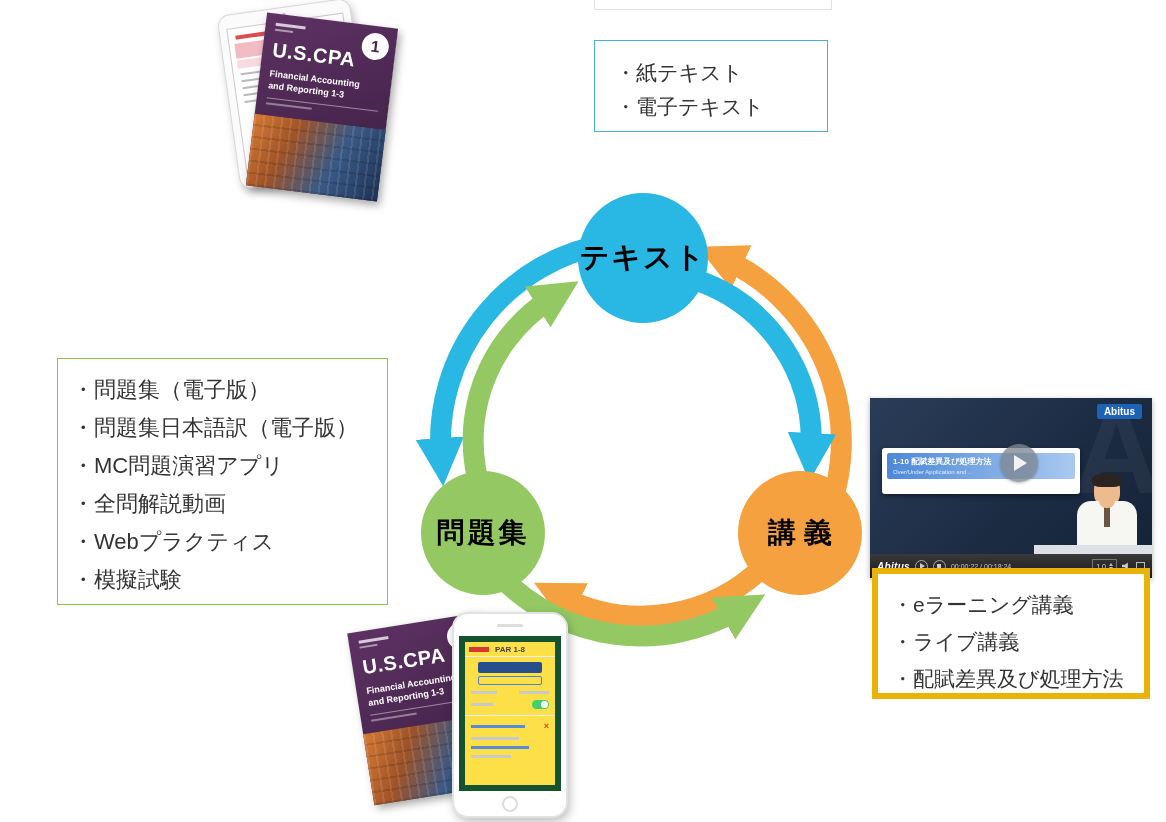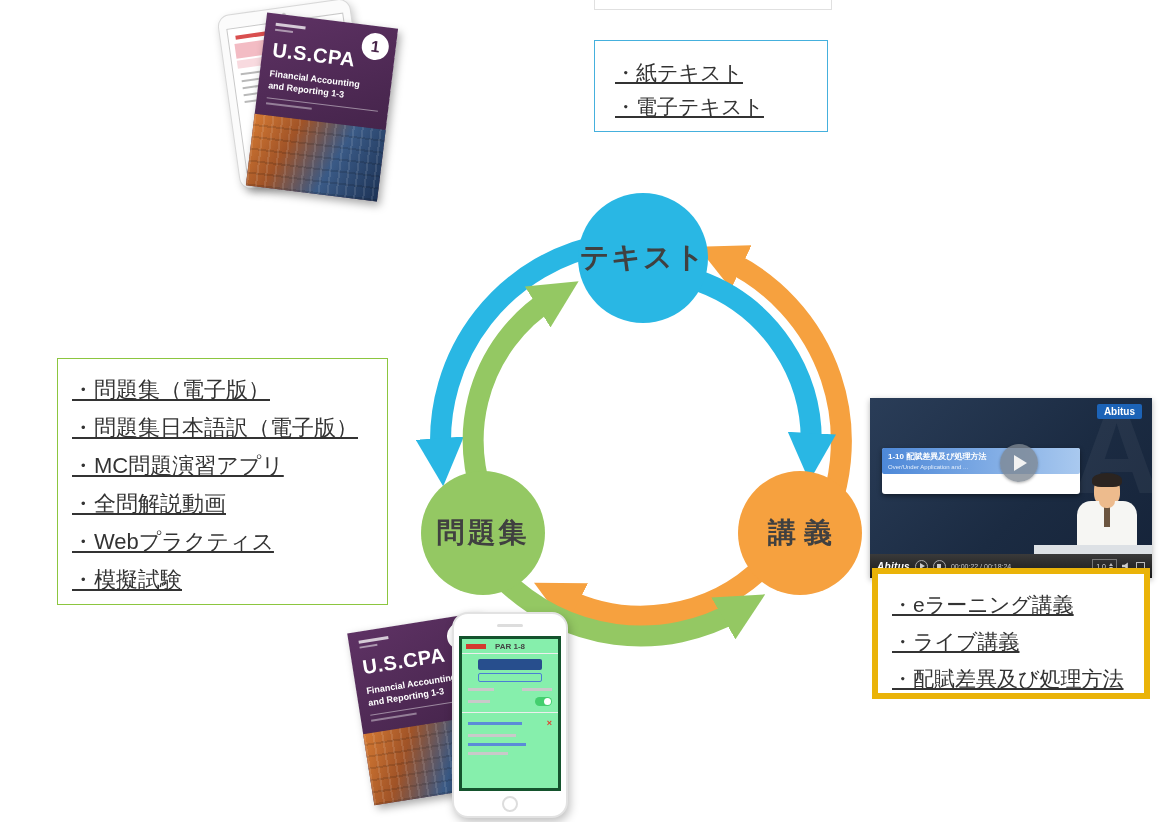--- a/index.html
+++ b/index.html
@@ -7,28 +7,28 @@
           font-family:"Liberation Sans","DejaVu Sans",sans-serif;color:#333;}
 
   
   .artifact{position:absolute;left:594px;top:-8px;width:236px;height:16px;background:#fff;border:1px solid #e0e0e0;}
 
   
   .arrows{position:absolute;left:0;top:0;z-index:1;}
 
   
   .node{position:absolute;border-radius:50%;display:flex;align-items:center;justify-content:center;
-        color:#404040;font-weight:bold;z-index:2;}
+        color:#000000;font-weight:bold;z-index:2;}
   #node-textbook{left:578px;top:193px;width:130px;height:130px;background:#29b7e4;font-size:29px;letter-spacing:2px;}
   #node-workbook{left:421px;top:471px;width:124px;height:124px;background:#94c863;font-size:28px;letter-spacing:3px;}
   #node-lecture{left:738px;top:471px;width:124px;height:124px;background:#f6a13f;font-size:28px;letter-spacing:8px;text-indent:8px;}
 
   
   .callout{position:absolute;background:#fff;z-index:3;}
-  .callout .item{white-space:nowrap;text-decoration:underline;}
+  .callout .item{white-space:nowrap;}
   #callout-textbook{left:594px;top:40px;width:234px;height:92px;border:1px solid #45b0dd;padding:15px 0 0 20px;font-size:21px;box-sizing:border-box;}
   #callout-textbook .item{line-height:34px;}
   #callout-workbook{left:57px;top:358px;width:331px;height:247px;border:1px solid #8cc63f;padding:12px 4px 0 14px;font-size:22px;box-sizing:border-box;}
   #callout-workbook .item{line-height:38px;}
   #callout-lecture{left:872px;top:568px;width:278px;height:131px;border:6px solid #eab308;padding:12px 0 0 14px;font-size:21px;box-sizing:border-box;}
   #callout-lecture .item{line-height:37px;}
 
   
   #tablet{position:absolute;left:228px;top:6px;width:132px;height:174px;transform:rotate(-8deg);
           background:#fbfbfb;border:1px solid #d8d8d8;border-radius:12px;box-shadow:2px 4px 8px rgba(0,0,0,.22);z-index:2;}
@@ -61,21 +61,21 @@
   .book .city::after{content:"";position:absolute;left:0;top:0;right:0;bottom:0;
       background:repeating-linear-gradient(90deg,rgba(255,255,255,.10) 0 2px,rgba(0,0,0,0) 2px 9px),
                  repeating-linear-gradient(0deg,rgba(0,0,0,.12) 0 2px,rgba(0,0,0,0) 2px 12px);}
 
   
   #phone{position:absolute;left:452px;top:612px;width:112px;height:202px;background:#fff;border:2px solid #e2e2e2;
          border-radius:16px;box-shadow:2px 4px 10px rgba(0,0,0,.25);z-index:3;}
   #phone .speaker{position:absolute;top:10px;left:50%;margin-left:-13px;width:26px;height:3px;border-radius:2px;background:#ddd;}
   #phone .home{position:absolute;bottom:4px;left:50%;margin-left:-8px;width:16px;height:16px;border-radius:50%;
                border:2px solid #ddd;box-sizing:border-box;}
-  #phone .screen{position:absolute;left:5px;right:5px;top:22px;bottom:25px;border:3px solid #14532d;background:#86efac;overflow:hidden;}
+  #phone .screen{position:absolute;left:5px;right:5px;top:22px;bottom:25px;border:6px solid #14532d;background:#fde047;overflow:hidden;}
   .app-header{display:flex;align-items:center;height:14px;border-bottom:1px solid #eee;padding:0 4px;}
   .app-logo{width:20px;height:5px;background:#d43a2f;}
   .app-title{flex:1;text-align:center;color:#444;font-weight:bold;font-size:8px;}
   .app-spacer{width:20px;}
   .app-btn-dark{width:64px;height:11px;background:#274e8d;border-radius:2px;margin:5px auto 0;}
   .app-btn-line{width:64px;height:9px;border:1px solid #4a7fd4;border-radius:2px;margin:3px auto;box-sizing:border-box;}
   .app-row{display:flex;align-items:center;justify-content:space-between;margin:6px 6px 0;}
   .app-divider{height:1px;background:#eee;margin:6px 0 0;}
   .bar{height:3px;background:#c9c9c9;display:inline-block;}
   .blue-bar{height:3px;background:#5b8bd8;display:inline-block;}
@@ -94,21 +94,21 @@
   .person{position:absolute;right:12px;bottom:0;width:66px;height:78px;}
   .person .head{position:relative;width:26px;height:30px;background:#edbb8d;border-radius:45% 45% 40% 40%;margin:0 auto;}
   .person .head::before{content:"";position:absolute;top:-3px;left:-2px;width:30px;height:14px;background:#2b2420;
                         border-radius:50% 50% 30% 30%;}
   .person .torso{position:relative;width:60px;height:44px;background:#f6f6f3;border-radius:14px 14px 0 0;margin:-5px auto 0;}
   .person .torso::before{content:"";position:absolute;left:50%;margin-left:-3px;top:2px;width:6px;height:24px;background:#6b5540;}
   .person .torso::after{content:"";position:absolute;left:50%;margin-left:-8px;top:0;width:16px;height:7px;
                         background:#edbb8d;border-radius:0 0 8px 8px;}
   .desk{position:absolute;right:0;bottom:0;width:118px;height:9px;background:#dde1e5;}
   .slide{position:absolute;left:12px;top:50px;width:198px;height:46px;background:#fff;border-radius:3px;
-         box-shadow:0 2px 5px rgba(0,0,0,.45);box-sizing:border-box;}
+         box-shadow:0 2px 5px rgba(0,0,0,.45);padding:5px;box-sizing:border-box;}
   .slide-bar{background:linear-gradient(90deg,#4d88d8 0%,#a9c9ef 100%);border-radius:2px;padding:3px 6px 4px;}
   .slide-title{color:#fff;font-size:8px;font-weight:bold;white-space:nowrap;overflow:hidden;}
   .slide-sub{color:#e3eefb;font-size:6px;white-space:nowrap;overflow:hidden;margin-top:2px;}
   .play-btn{position:absolute;left:130px;top:46px;width:38px;height:38px;border-radius:50%;
             background:rgba(125,135,145,.78);box-shadow:0 1px 3px rgba(0,0,0,.3);}
   .play-btn::after{content:"";position:absolute;left:14px;top:11px;border-left:13px solid #f2f2f2;
                    border-top:8px solid transparent;border-bottom:8px solid transparent;}
   .player-bar{position:absolute;left:0;right:0;bottom:0;height:24px;background:linear-gradient(#3a3a3a,#181818);
               display:flex;align-items:center;gap:5px;padding:0 7px;box-sizing:border-box;}
   .bar-brand{color:#fff;font-size:10px;font-weight:bold;font-style:italic;letter-spacing:.3px;}

